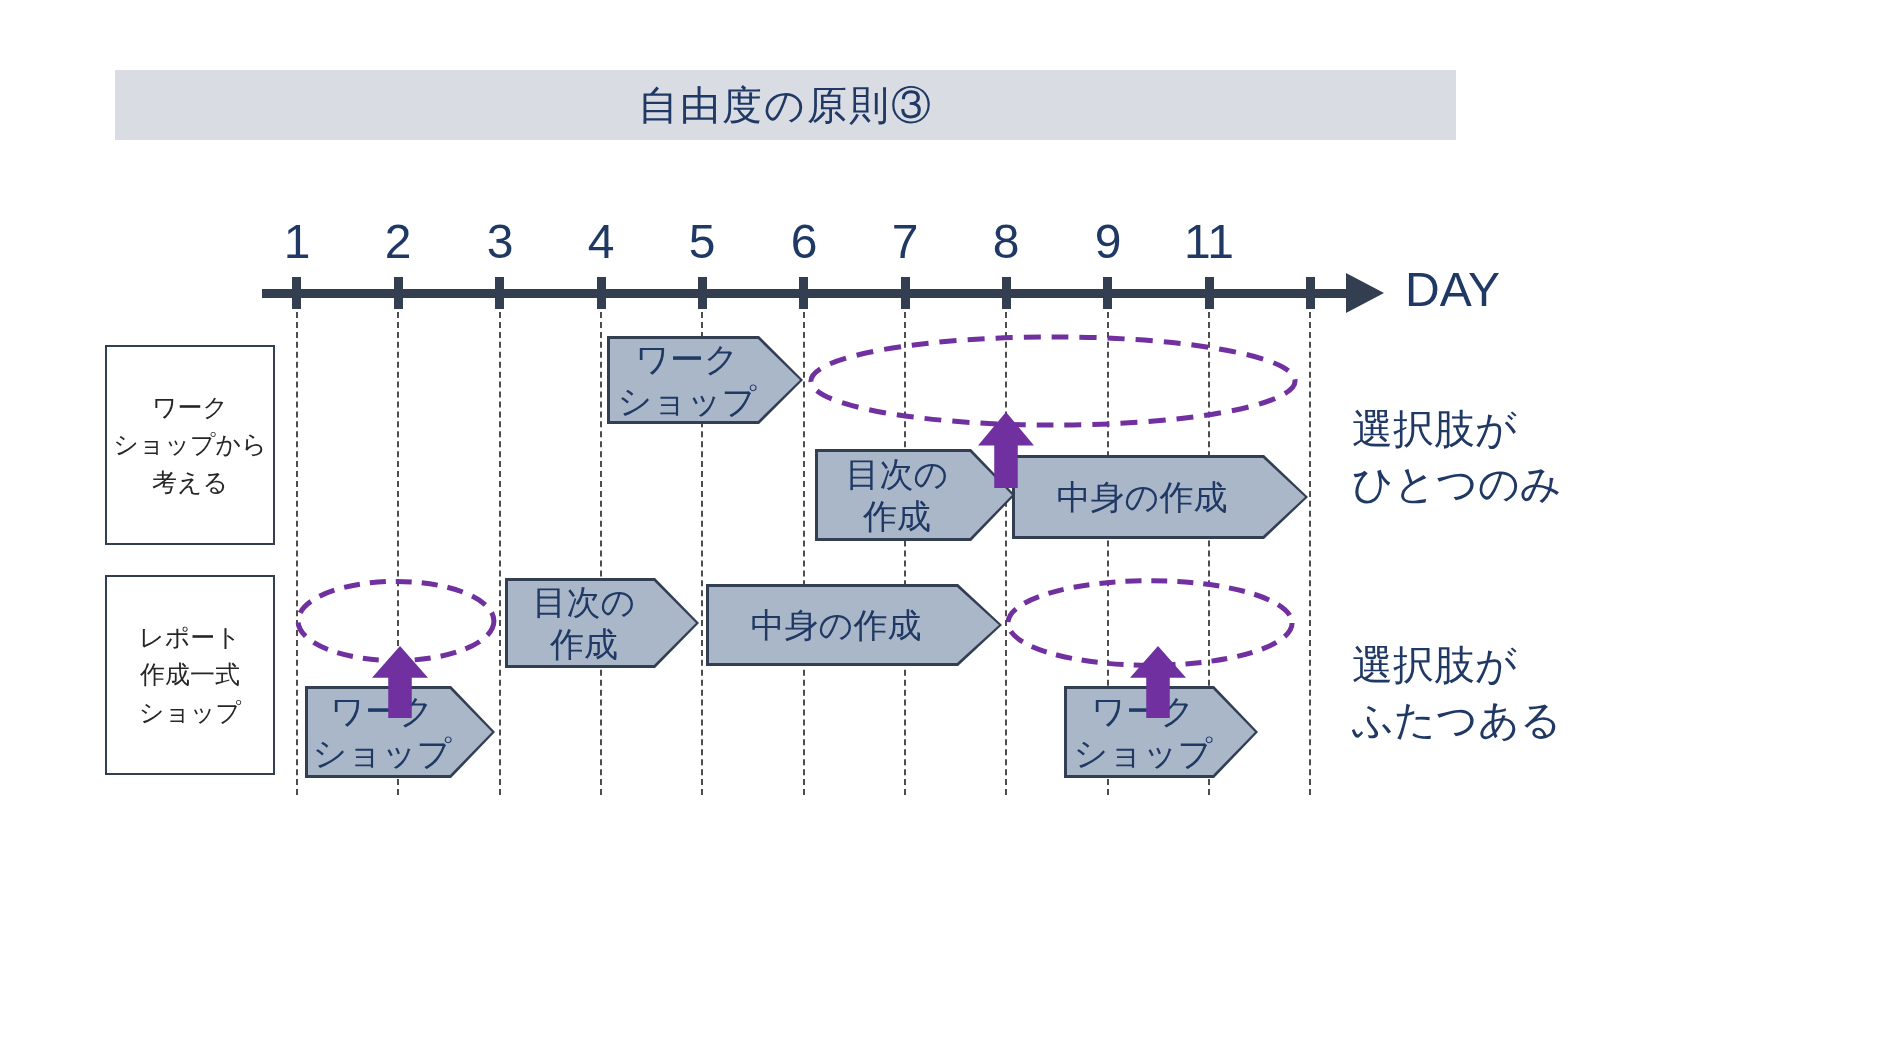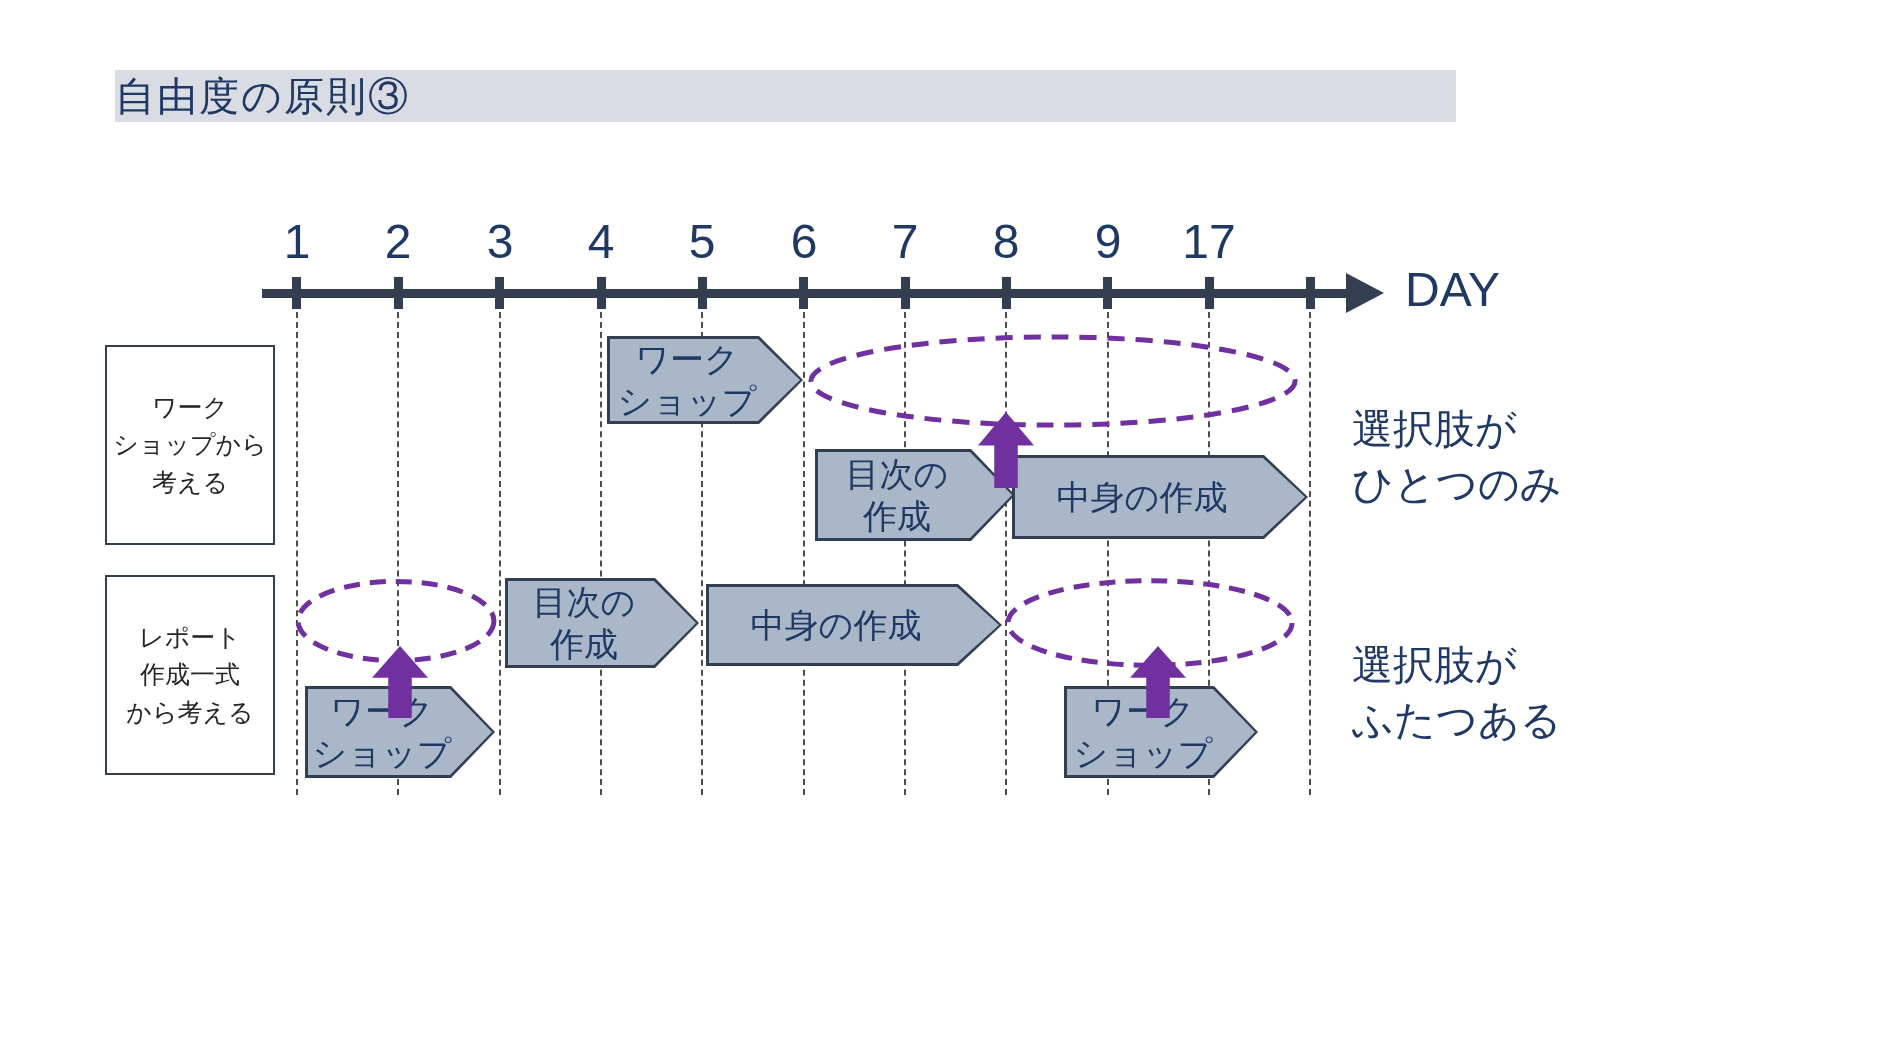--- a/index.html
+++ b/index.html
@@ -2,23 +2,23 @@
 <html style="--title_bg: #d9dce3; --navy_text: #1f3864; --axis: #333f50; --box_fill: #aab7c8; --box_border: #323e52; --accent_purple: #7030a0; --gridline: #4d4d4d; --label_text: #262626;"><head>
 <meta charset="utf-8">
 <style>
   * { margin:0; padding:0; box-sizing:border-box; }
   html,body { background:#ffffff; }
   .slide {
     position:relative; width:1887px; height:1057px; background:#ffffff;
     font-family:"Liberation Sans", sans-serif; overflow:hidden;
   }
   .title-bar {
-    position:absolute; left:115px; top:70px; width:1341px; height:52px;
+    position:absolute; left:115px; top:70px; width:1341px; height:70px;
     background:var(--title_bg,#d9dce3);
-    display:flex; align-items:center; justify-content:flex-start;
+    display:flex; align-items:center; justify-content:center;
   }
   .title-text { font-size:40px; color:var(--navy_text,#1f3864); letter-spacing:2px; }
 
   .day-number {
     position:absolute; top:214px; width:92px; text-align:center;
     font-size:48px; color:var(--navy_text,#1f3864);
   }
   .axis-line {
     position:absolute; left:262px; top:289px; width:1086px; height:9px;
     background:var(--axis,#333f50);
@@ -88,21 +88,21 @@
 
   <div class="day-number" style="left:251px">1</div>
   <div class="day-number" style="left:352px">2</div>
   <div class="day-number" style="left:454px">3</div>
   <div class="day-number" style="left:555px">4</div>
   <div class="day-number" style="left:656px">5</div>
   <div class="day-number" style="left:758px">6</div>
   <div class="day-number" style="left:859px">7</div>
   <div class="day-number" style="left:960px">8</div>
   <div class="day-number" style="left:1062px">9</div>
-  <div class="day-number" style="left:1163px">17</div>
+  <div class="day-number" style="left:1163px">11</div>
 
   <div class="axis-line"></div>
   <div class="axis-tick" style="left:292px"></div>
   <div class="axis-tick" style="left:394px"></div>
   <div class="axis-tick" style="left:495px"></div>
   <div class="axis-tick" style="left:597px"></div>
   <div class="axis-tick" style="left:698px"></div>
   <div class="axis-tick" style="left:799px"></div>
   <div class="axis-tick" style="left:901px"></div>
   <div class="axis-tick" style="left:1002px"></div>
@@ -122,21 +122,21 @@
   <div class="gridline" style="left:1005px"></div>
   <div class="gridline" style="left:1107px"></div>
   <div class="gridline" style="left:1208px"></div>
   <div class="gridline" style="left:1309px"></div>
 
   <div class="row-label-box" style="top:345px">ワーク
 ショップから
 考える</div>
   <div class="row-label-box" style="top:575px">レポート
 作成一式
-から考える</div>
+ショップ</div>
 
   <svg class="ellipse-svg" style="left:806px; top:332px" width="494" height="98">
     <ellipse cx="50%" cy="50%" rx="49%" ry="45%" fill="none" stroke="#7030a0" stroke-width="5" stroke-dasharray="17 11"></ellipse>
   </svg>
 
   <div class="task-box" style="left:607px; top:336px; width:196px; height:88px">
     <div class="shape-border"></div>
     <div class="shape-fill"></div>
     <div class="task-text">ワーク
 ショップ</div>

